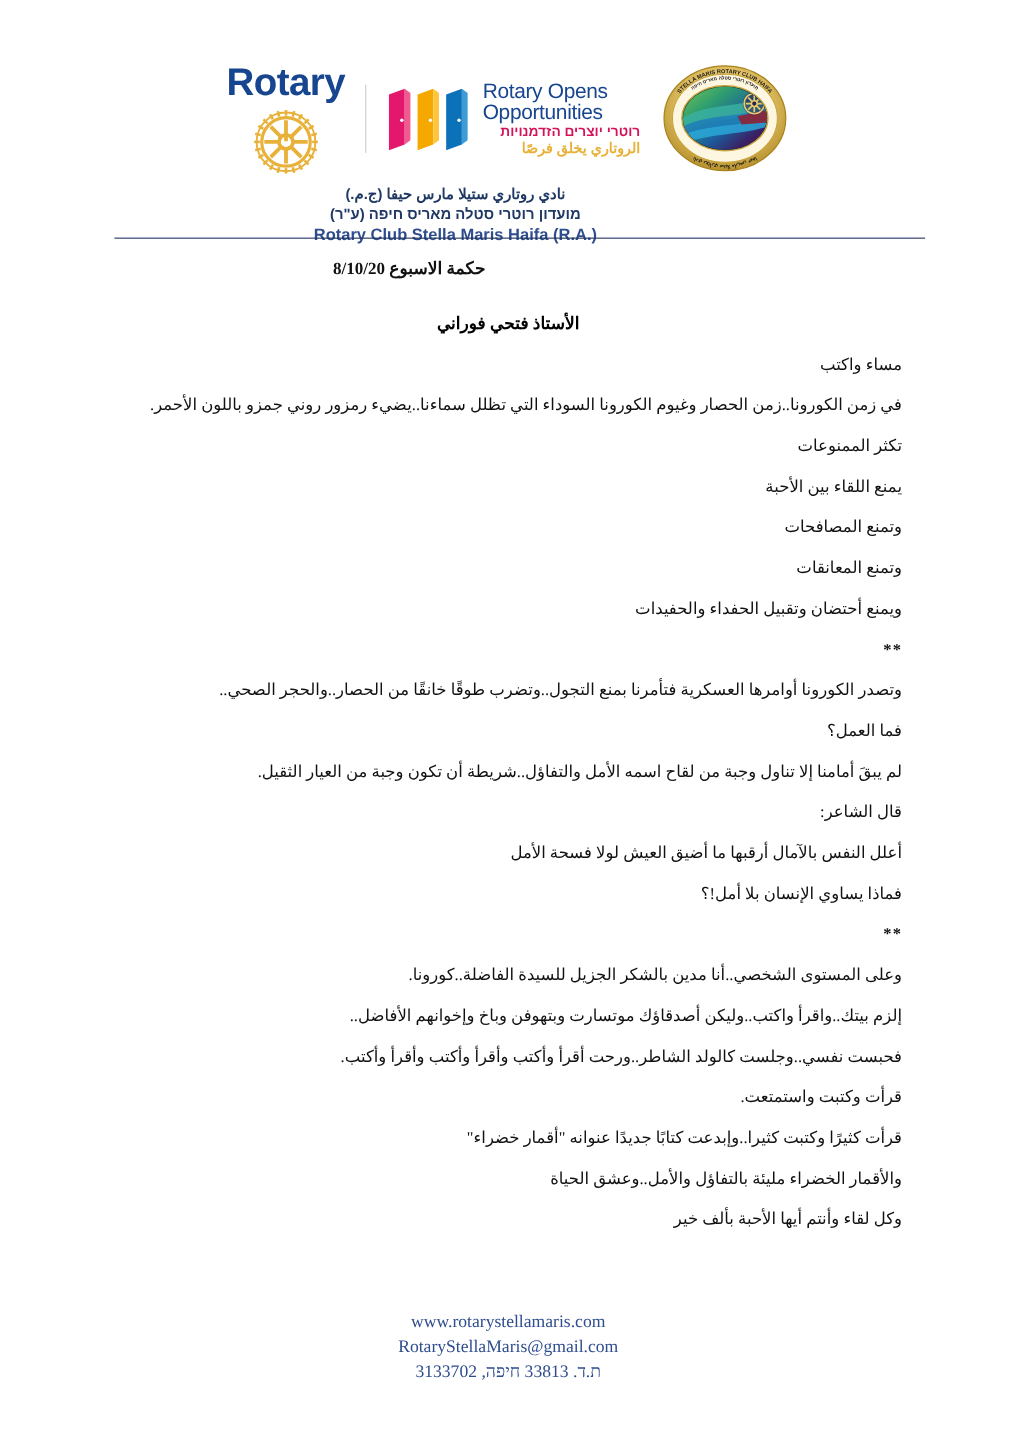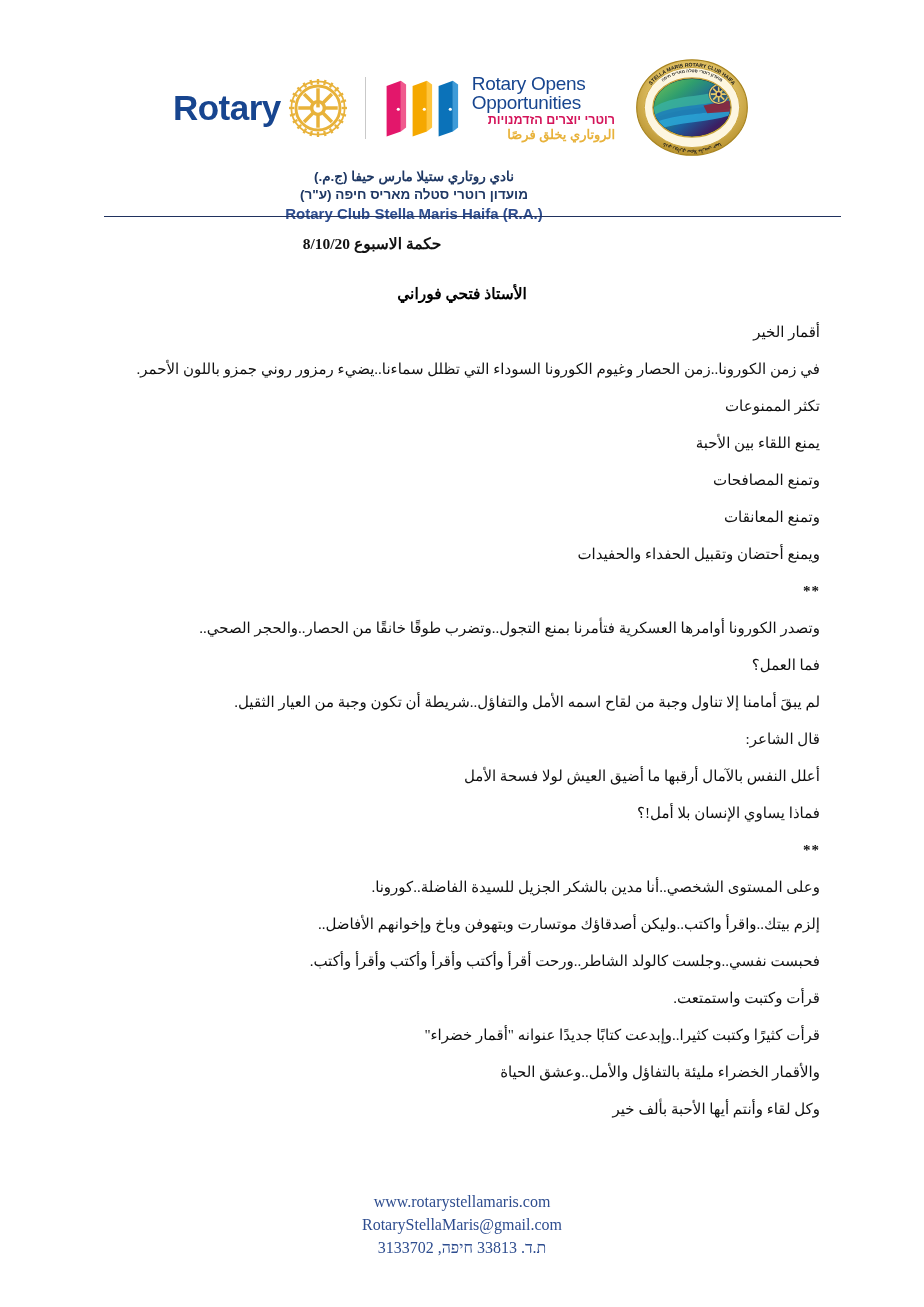--- a/index.html
+++ b/index.html
@@ -34,21 +34,21 @@
     flex-direction: row;
     align-items: center;
     justify-content: center;
     direction: ltr;
     gap: 0px;
   }
 
   
   .rotary-mark {
     display: flex;
-    flex-direction: row;
+    flex-direction: column;
     align-items: center;
     gap: 8px;
   }
   .rotary-word {
     font-family: "Liberation Sans", sans-serif;
     font-weight: bold;
     font-size: 35px;
     letter-spacing: -0.5px;
     color: #17458f;
     line-height: 1;
@@ -381,21 +381,21 @@
     <div class="he">מועדון רוטרי סטלה מאריס חיפה (ע"ר)</div>
     <div class="en">Rotary Club Stella Maris Haifa (R.A.)</div>
   </div>
 
   <div class="header-rule"></div>
 
   <div class="doc-title">حكمة الاسبوع 8/10/20</div>
   <div class="doc-author">الأستاذ فتحي فوراني</div>
 
   <div class="body-col">
-      <div class="body-line">أقمار الخير</div>
+      <div class="body-line">مساء واكتب</div>
       <div class="body-line wide">في زمن الكورونا..زمن الحصار وغيوم الكورونا  السوداء التي تظلل سماءنا..يضيء رمزور روني جمزو  باللون الأحمر.</div>
       <div class="body-line">تكثر الممنوعات</div>
       <div class="body-line">يمنع اللقاء بين الأحبة</div>
       <div class="body-line">وتمنع المصافحات</div>
       <div class="body-line">وتمنع المعانقات</div>
       <div class="body-line">ويمنع أحتضان وتقبيل الحفداء والحفيدات</div>
       <div class="body-line sep">**</div>
       <div class="body-line wide">وتصدر الكورونا أوامرها العسكرية فتأمرنا بمنع التجول..وتضرب طوقًا خانقًا من الحصار..والحجر الصحي..</div>
       <div class="body-line">فما العمل؟</div>
       <div class="body-line wide">لم يبقَ أمامنا إلا تناول وجبة  من لقاح اسمه الأمل والتفاؤل..شريطة أن تكون وجبة  من العيار الثقيل.</div>

